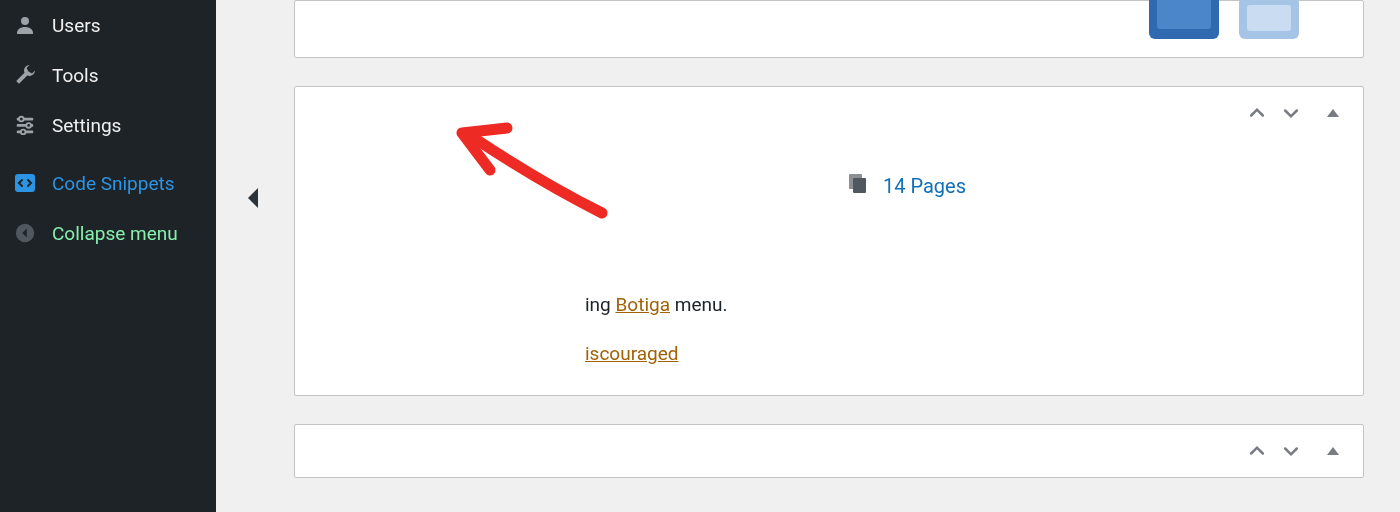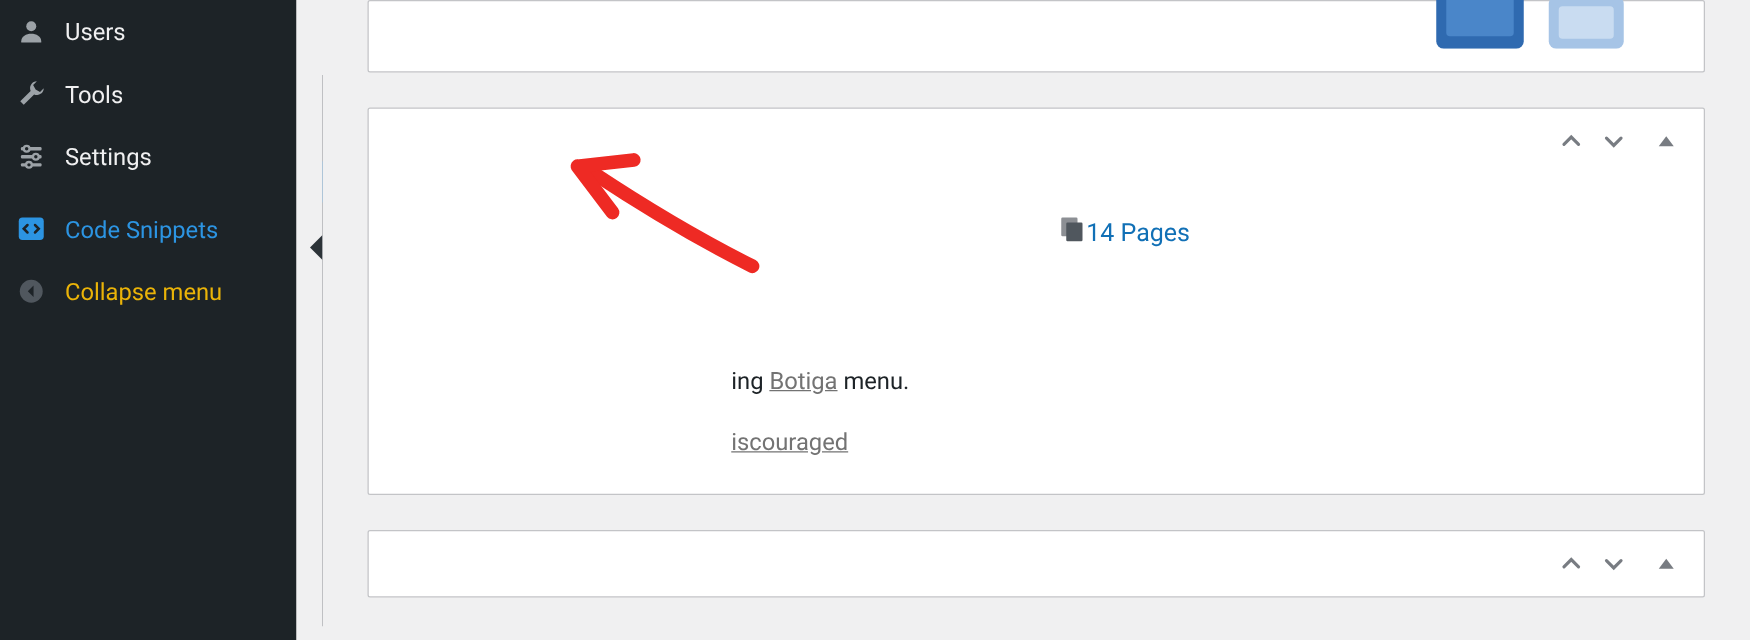--- a/index.html
+++ b/index.html
@@ -7,21 +7,21 @@
       font-family: -apple-system, BlinkMacSystemFont, "Segoe UI", Roboto, sans-serif;
       background: #f0f0f1;
       width: 1400px;
       height: 512px;
       overflow: hidden;
       position: relative;
     }
     .sidebar {
       position: absolute;
       left: 0; top: 0;
-      width: 237px;
+      width: 216px;
       height: 100%;
       background: #1d2327;
       color: #f0f0f1;
       padding-top: 0;
     }
     .sidebar-item {
       display: flex;
       align-items: center;
       padding: 12px 12px;
       cursor: pointer;
@@ -98,33 +98,34 @@
       right: 22px;
       top: 16px;
       display: flex;
       align-items: center;
       gap: 14px;
     }
     .panel-controls span { color: #787c82; cursor: pointer; }
     .pages-row {
       display: flex;
       align-items: center;
+      gap: 14px;
       margin-left: 520px;
       margin-top: 60px;
       font-size: 20px;
     }
     .pages-row .lbl { color: #1170b6; }
     .body-text {
       margin-top: 80px;
       font-size: 19px;
       color: #1d2327;
       line-height: 2.6;
       margin-left: 260px;
     }
-    .body-text a { color: #737373; text-decoration: underline; }
+    .body-text a { color: #a16207; text-decoration: underline; }
     .illus {
       position: absolute;
       right: 34px;
       top: -22px;
     }
     .red-arrow {
       position: absolute;
       left: 452px;
       top: 108px;
       pointer-events: none;
@@ -167,21 +168,21 @@
   <div class="sidebar-sep"></div>
   <div class="sidebar-item active">
     <span class="mi">
       <svg viewBox="0 0 24 24" width="24" height="24" fill="#2c94e2">
           <rect x="2" y="3" width="20" height="18" rx="3"></rect>
           <path d="M9 9l-3 3 3 3M15 9l3 3-3 3" stroke="#1d2327" stroke-width="2" fill="none" stroke-linecap="round"></path>
         </svg>
     </span>
     <span>Code Snippets</span>
   </div>
-  <div class="sidebar-item" style="color:#eab308;">
+  <div class="sidebar-item" style="color:#86efac;">
     <span class="mi">
       <svg viewBox="0 0 24 24" width="22" height="22" fill="#9ca2a7">
           <circle cx="12" cy="12" r="10" fill="#50575e"></circle>
           <path d="M14 7l-5 5 5 5z" fill="#1d2327"></path>
         </svg>
     </span>
     <span>Collapse menu</span>
   </div>
 </div>
 

